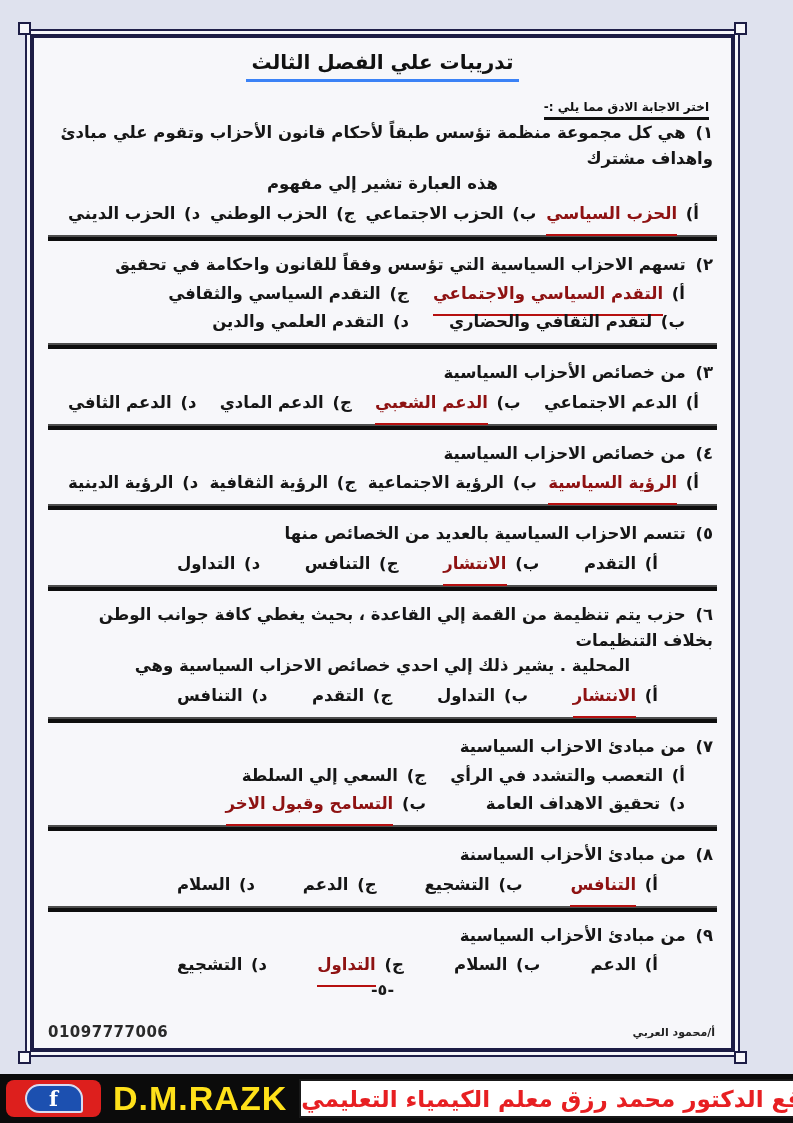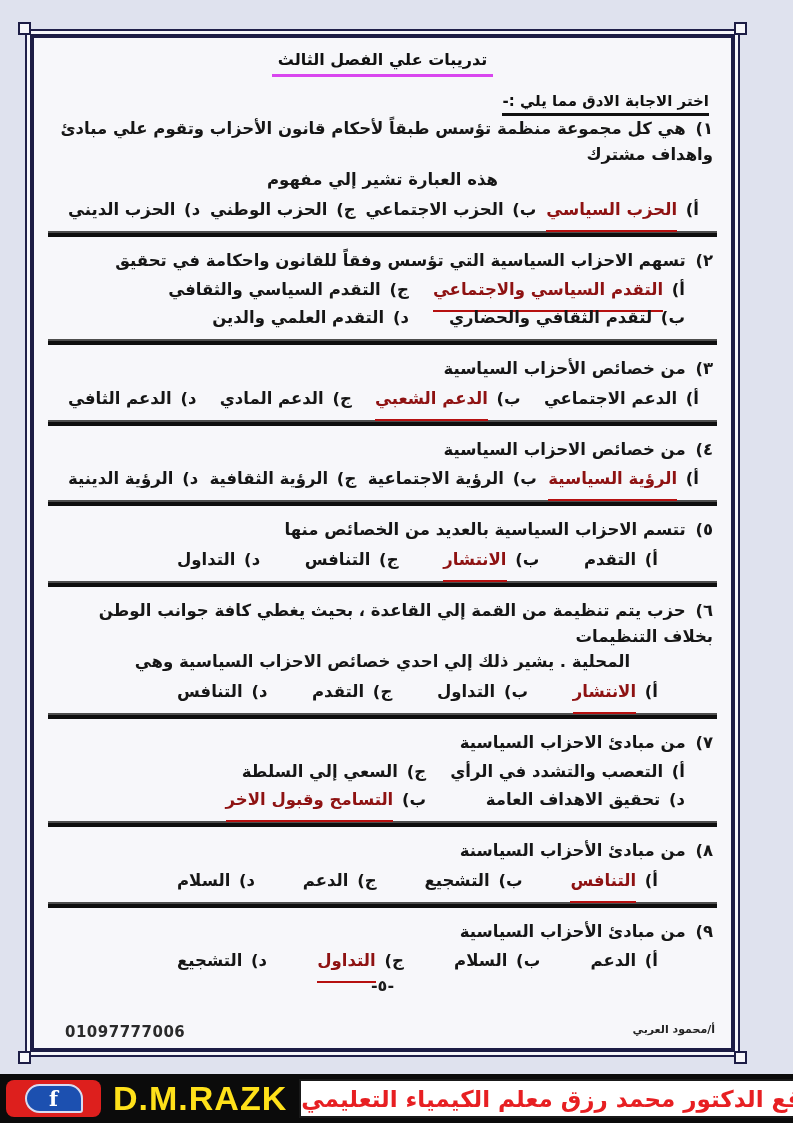--- a/index.html
+++ b/index.html
@@ -29,28 +29,28 @@
   }
   .corner.tl { left:-9px; top:-9px; }
   .corner.tr { right:-9px; top:-9px; }
   .corner.bl { left:-9px; bottom:-9px; }
   .corner.br { right:-9px; bottom:-9px; }
 
   
   .title-wrap { text-align:center; margin-top:2px; }
   .title {
     display:inline-block;
-    font-weight:bold; font-size:16px; color:#111;
-    border-bottom:3px solid #d946ef;
+    font-weight:bold; font-size:20px; color:#111;
+    border-bottom:3px solid #3b82f6;
     padding:0 6px 5px 6px;
   }
   .instruction-wrap { direction:rtl; text-align:right; margin:14px 4px 0 0; }
   .instruction {
     display:inline-block;
-    font-weight:bold; font-size:15px; color:#111;
+    font-weight:bold; font-size:12px; color:#111;
     border-bottom:3px solid #111;
     padding-bottom:3px;
   }
 
   
   .question-block { direction:rtl; margin-top:0; }
   .q-line {
     font-weight:bold; font-size:16.5px; color:#161616;
     text-align:right; line-height:1.55;
   }
@@ -82,21 +82,21 @@
     border-bottom:4px solid #0e0e0e;
   }
   .page-number {
     text-align:center; font-weight:bold; font-size:16px;
     color:#1a1a1a; margin-top:6px;
   }
 
   
   .frame-footer {
     position:absolute; left:14px; right:16px; bottom:7px;
-    display:flex; justify-content:space-between; align-items:flex-start;margin-left:17px;
+    display:flex; justify-content:space-between; align-items:center;
   }
   .footer-phone { font-weight:bold; font-size:15px; color:#2a2a2a; letter-spacing:.5px; }
   .footer-teacher { direction:rtl; font-weight:bold; font-size:11px; color:#222; }
 
   
   .banner {
     position:absolute; left:0; right:0; bottom:0; height:49px;
     background:#0b0b0b;
     display:flex; align-items:center;
     padding:5px 6px; gap:8px;

